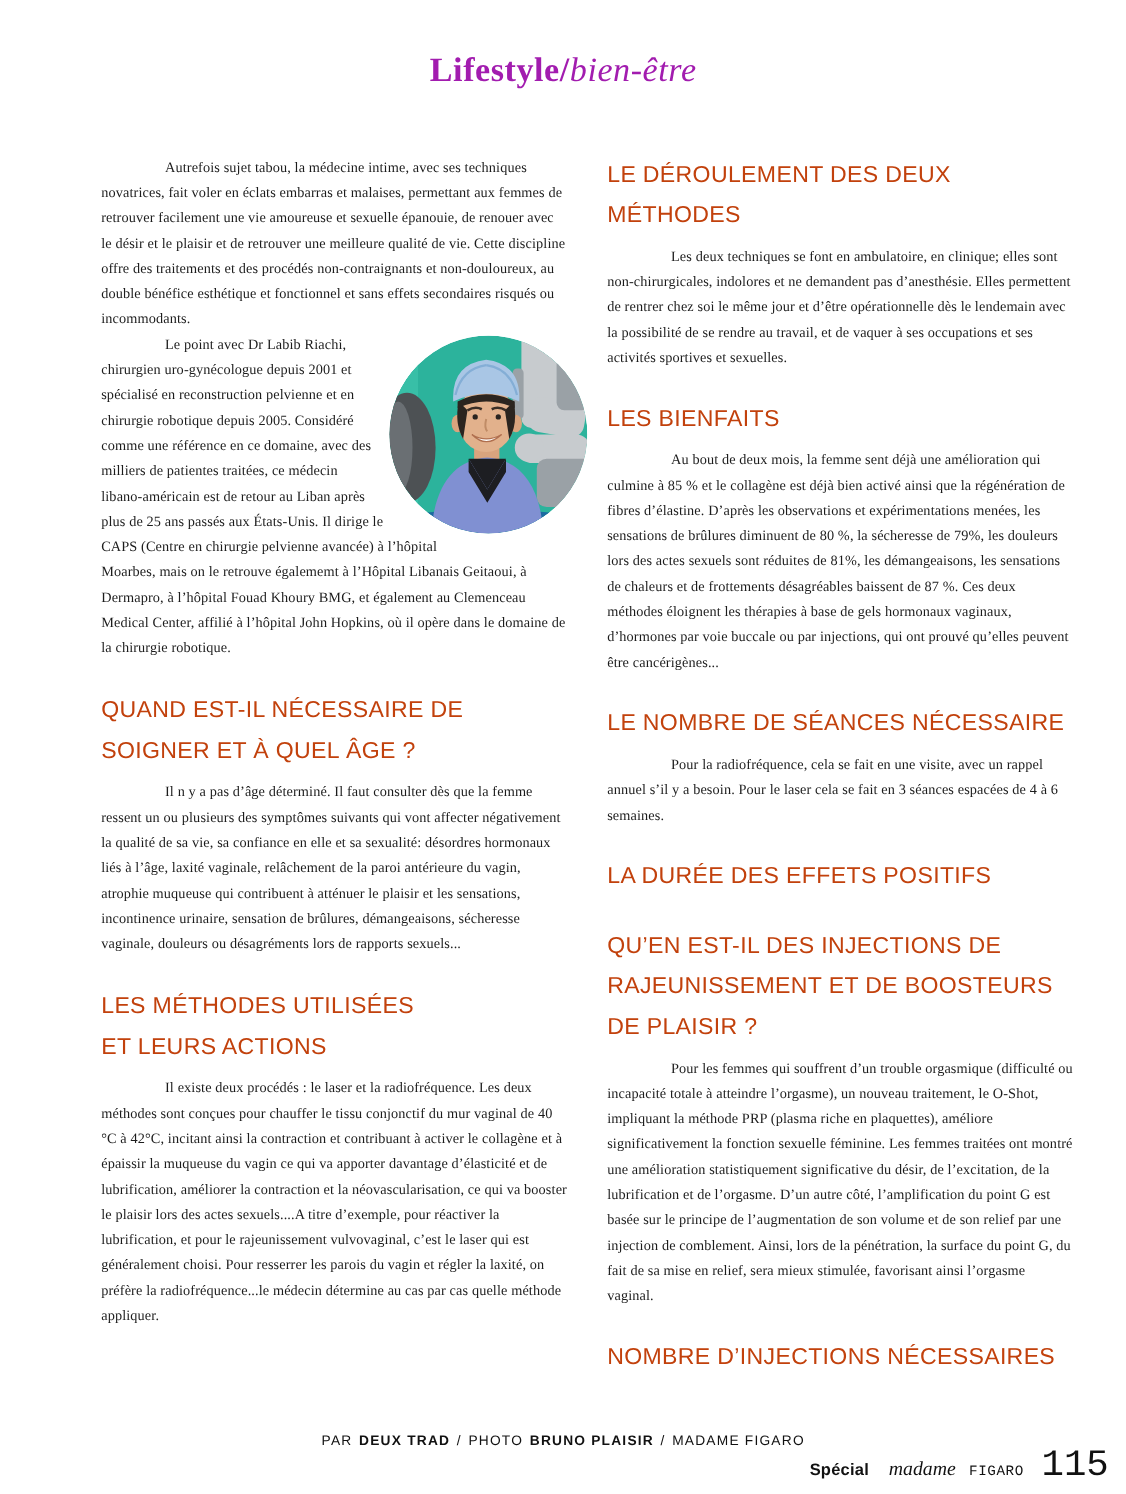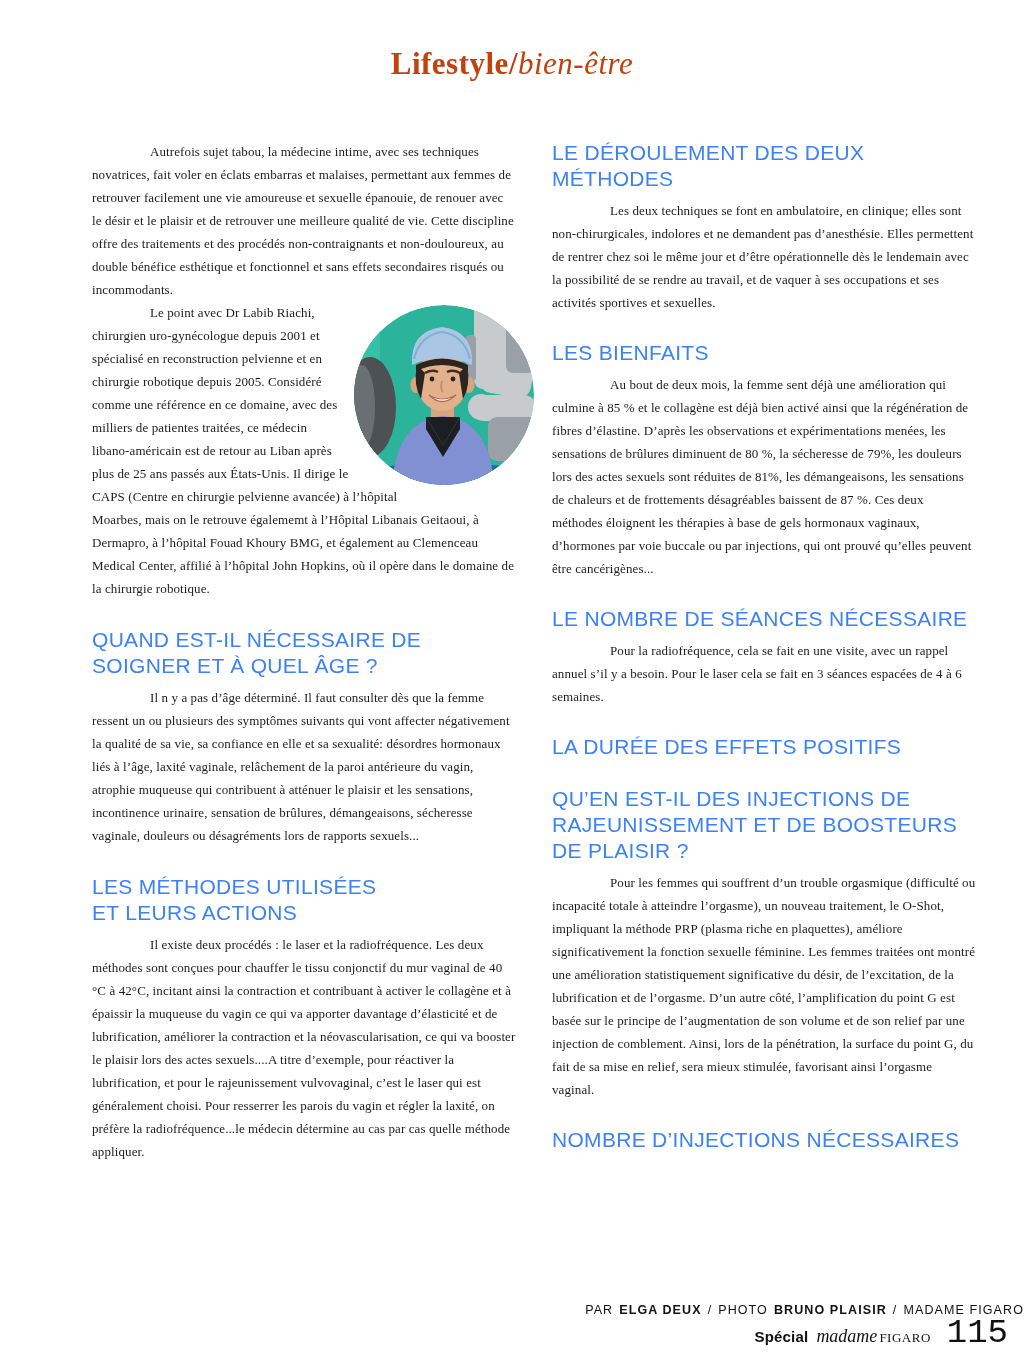--- a/index.html
+++ b/index.html
@@ -15,21 +15,21 @@
   .page-header{
     position:absolute;top:46px;left:0;width:100%;
     text-align:center;
   }
   .page-header h1{
     margin:0;
     font-family:"Liberation Serif", serif;
     font-weight:700;
     font-size:31px;
     letter-spacing:0.5px;
-    color:#c2410c;
+    color:#a21caf;
   }
   .page-header .sub{
     font-style:italic;
     font-weight:400;
   }
   
   .columns{
     position:absolute;
     top:140px;left:92px;
     width:884px;
@@ -43,66 +43,66 @@
     line-height:23px;
     letter-spacing:0.1px;
     text-align:left;
   }
   .col p.indent{text-indent:58px;}
   .col h2{
     margin:27px 0 7px 0;
     font-family:"Liberation Sans", sans-serif;
     font-weight:400;
     font-size:21px;
-    line-height:26px;
+    line-height:37px;
     letter-spacing:0.3px;
-    color:#3b82f6;
+    color:#c2410c;
     white-space:pre-line;
   }
   .col h2.first{margin-top:0;}
   .right-col h2{margin-top:26px;}
   
   .photo{
     float:right;
     width:180px;height:180px;
     margin:4px -18px 4px 14px;
     border-radius:50%;
     overflow:hidden;
     shape-outside:circle(52%);
   }
   .photo svg{display:block;width:180px;height:180px;}
   
   .credits{
     position:absolute;
     top:1303px;left:0;width:100%;
-    display:flex;justify-content:flex-end;align-items:baseline;gap:6px;
+    display:flex;justify-content:center;align-items:baseline;gap:6px;
     font-family:"Liberation Sans", sans-serif;
     font-size:12.5px;
     letter-spacing:1.1px;
     color:#111;
   }
   .credits b{font-weight:700;}
   .brand{
     position:absolute;
     top:1318px;right:16px;
     display:flex;align-items:baseline;gap:2px;
     color:#111;
     text-align:center;
   }
   .brand .special{
     font-family:"Liberation Sans", sans-serif;
     font-weight:700;font-size:15px;letter-spacing:0.2px;
   }
   .brand .madame{
     font-family:"Liberation Serif", serif;
-    font-style:italic;font-size:18px;margin-left:6px;
+    font-style:italic;font-size:18px;margin-left:16px;
   }
   .brand .figaro{
-    font-family:Liberation Serif, serif;
-    font-weight:400;font-size:13px;letter-spacing:0.5px;
+    font-family:Liberation Mono, monospace;
+    font-weight:400;font-size:13px;letter-spacing:0.5px;margin-left:10px;
   }
   .brand .pagenum{
     font-family:Liberation Mono, monospace;
     font-weight:400;font-size:34px;line-height:30px;margin-left:14px;
   }
 </style>
 </head>
 <body>
 
 <header class="page-header">
@@ -193,21 +193,21 @@
     <p class="indent">Pour les femmes qui souffrent d’un trouble orgasmique (difficulté ou incapacité totale à  atteindre l’orgasme), un nouveau traitement, le O-Shot, impliquant la méthode PRP (plasma riche en plaquettes), améliore significativement la fonction sexuelle féminine. Les femmes traitées ont montré une amélioration statistiquement significative du désir, de l’excitation, de la lubrification et de l’orgasme. D’un autre côté, l’amplification du point G est basée sur le principe de l’augmentation de son volume et de son relief par une injection de comblement. Ainsi, lors de la pénétration, la surface du point G, du fait de sa mise en relief, sera mieux stimulée, favorisant ainsi l’orgasme vaginal.</p>
 
     <h2>NOMBRE D’INJECTIONS NÉCESSAIRES</h2>
 
   </div>
 
 </div>
 
 <div class="credits">
   <span>PAR</span>
-  <b>ELGA DEUX</b>
+  <b>DEUX TRAD</b>
   <span>/</span>
   <span>PHOTO</span>
   <b>BRUNO PLAISIR</b>
   <span>/</span>
   <span>MADAME FIGARO</span>
 </div>
 
 <div class="brand">
   <span class="special">Spécial</span>
   <span class="madame">madame</span>

